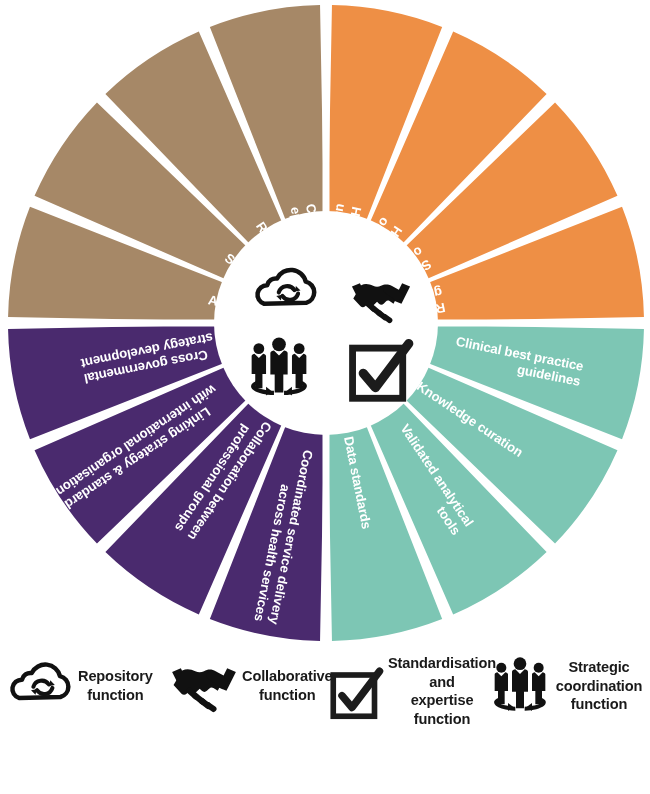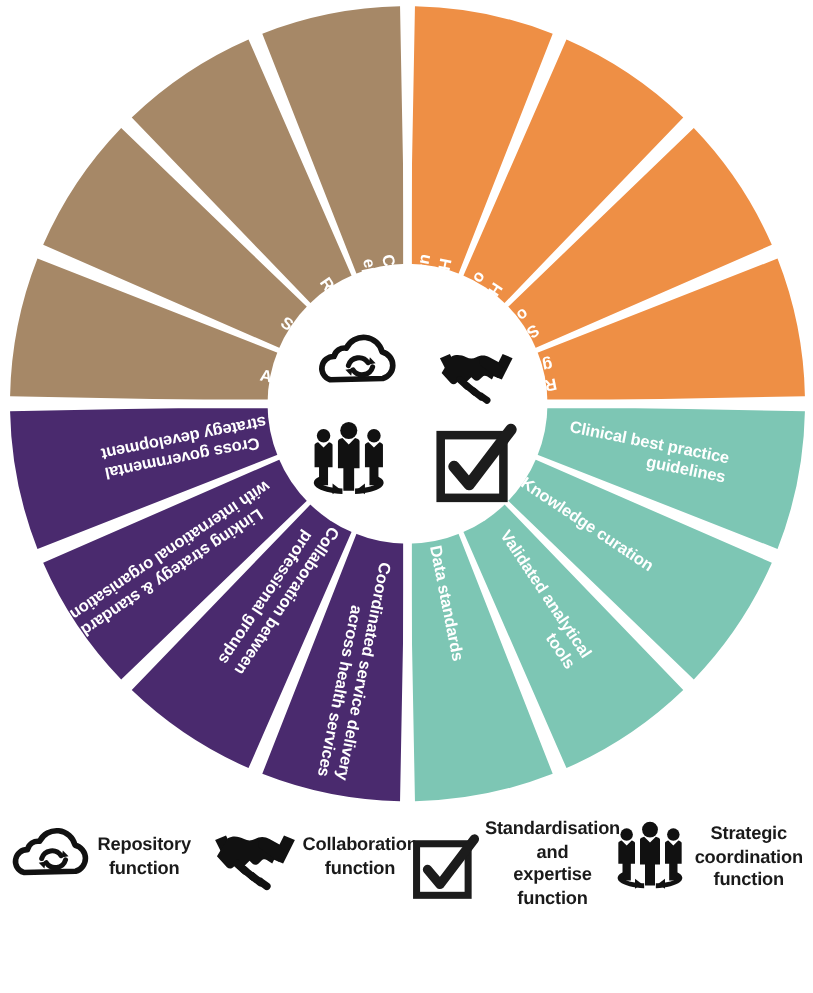--- a/index.html
+++ b/index.html
@@ -168,21 +168,21 @@
       </div>
     </div>
 
     <div class="legend-item">
       <div class="legend-icon">
         <svg width="76" height="58" viewBox="0 0 100 80">
             <use href="#ico-hands"></use>
           </svg>
       </div>
       <div class="legend-label">
-        <div>Collaboration</div>
+        <div>Collaborative</div>
         <div>function</div>
       </div>
     </div>
 
     <div class="legend-item">
       <div class="legend-icon">
         <svg width="62" height="60" viewBox="-4 -12 96 96">
             <use href="#ico-check"></use>
           </svg>
       </div>

